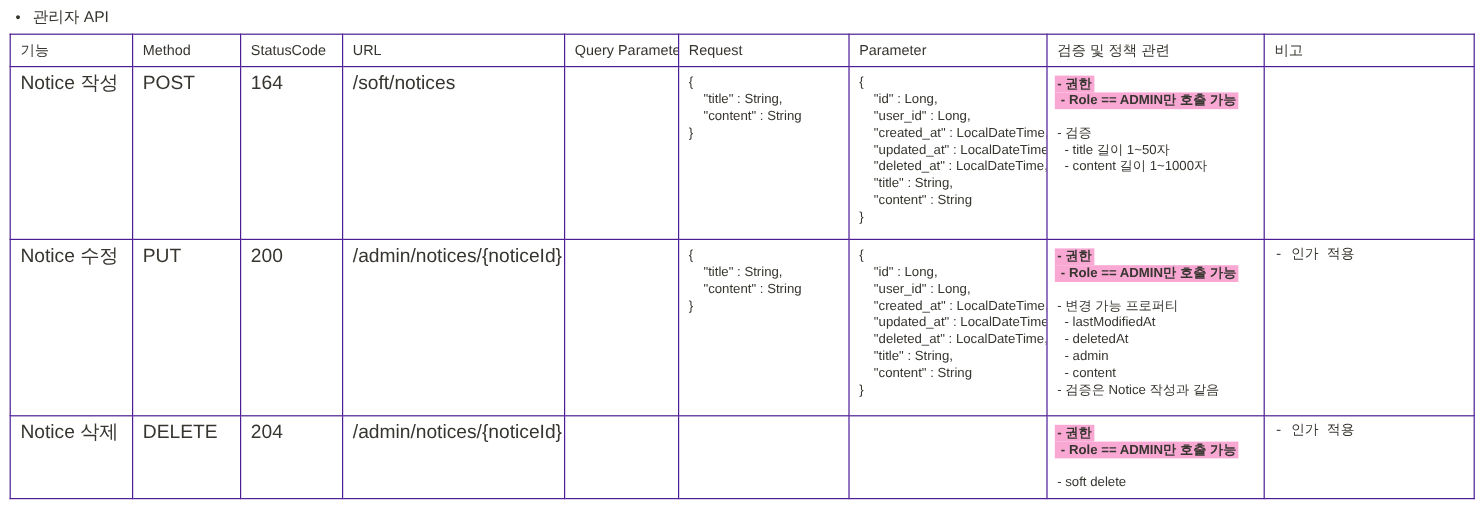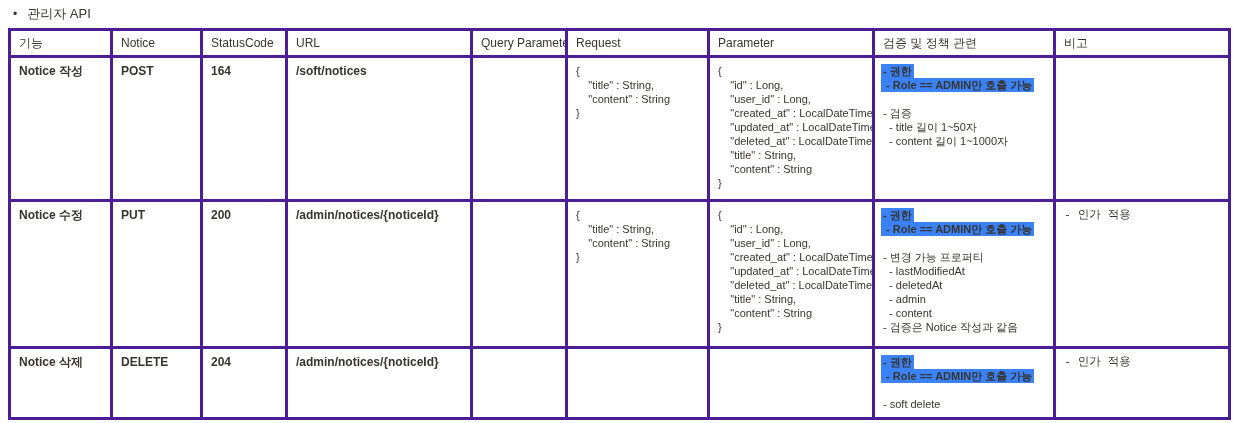--- a/index.html
+++ b/index.html
@@ -31,21 +31,21 @@
   }
   table.api-table {
     position: absolute;
     left: 8px;
     top: 28px;
     width: 1220px;
     border-collapse: collapse;
     table-layout: fixed;
   }
   th, td {
-    border: 3px solid #4c1d95;
+    border: 1px solid #4c1d95;
     vertical-align: top;
     text-align: left;
     padding: 6px 8px;
     overflow: hidden;
     font-size: 12px;
     line-height: 15px;
     font-weight: normal;
   }
   th {
     vertical-align: middle;
@@ -56,37 +56,36 @@
     white-space: pre;
     font-size: 11px;
     line-height: 14px;
   }
   .hl-line {
     line-height: 14px;
     height: 14px;
   }
   .hl {
     display: inline-block;
-    background: #3b82f6;
+    background: #f9a8d4;
     font-weight: bold;
     font-size: 11px;
     line-height: 14px;
     white-space: pre;
     padding: 0 2px;
     margin-left: -2px;
   }
   .note-text {
     font-size: 11.5px;
     line-height: 14px;
     white-space: pre;
     font-family: Liberation Mono, monospace;
   }
   .plain {
-    font-size: 12px;
-    font-weight: bold;
+    font-size: 16px;
   }
 </style>
 </head>
 <body>
 
 <div class="page">
 
   <div class="title-row">
     <span class="bullet">•</span>
     <span>관리자 API</span>
@@ -100,21 +99,21 @@
       <col style="width:185px">
         <col style="width:95px">
         <col style="width:142px">
       <col style="width:165px">
         <col style="width:181px">
         <col style="width:175px">
     </colgroup>
     <thead>
       <tr style="height:27px">
         <th>기능</th>
-        <th>Notice</th>
+        <th>Method</th>
         <th>StatusCode</th>
         <th>URL</th>
         <th>Query Parameter</th>
         <th>Request</th>
         <th>Parameter</th>
         <th>검증 및 정책 관련</th>
         <th>비고</th>
       </tr>
     </thead>
     <tbody>

